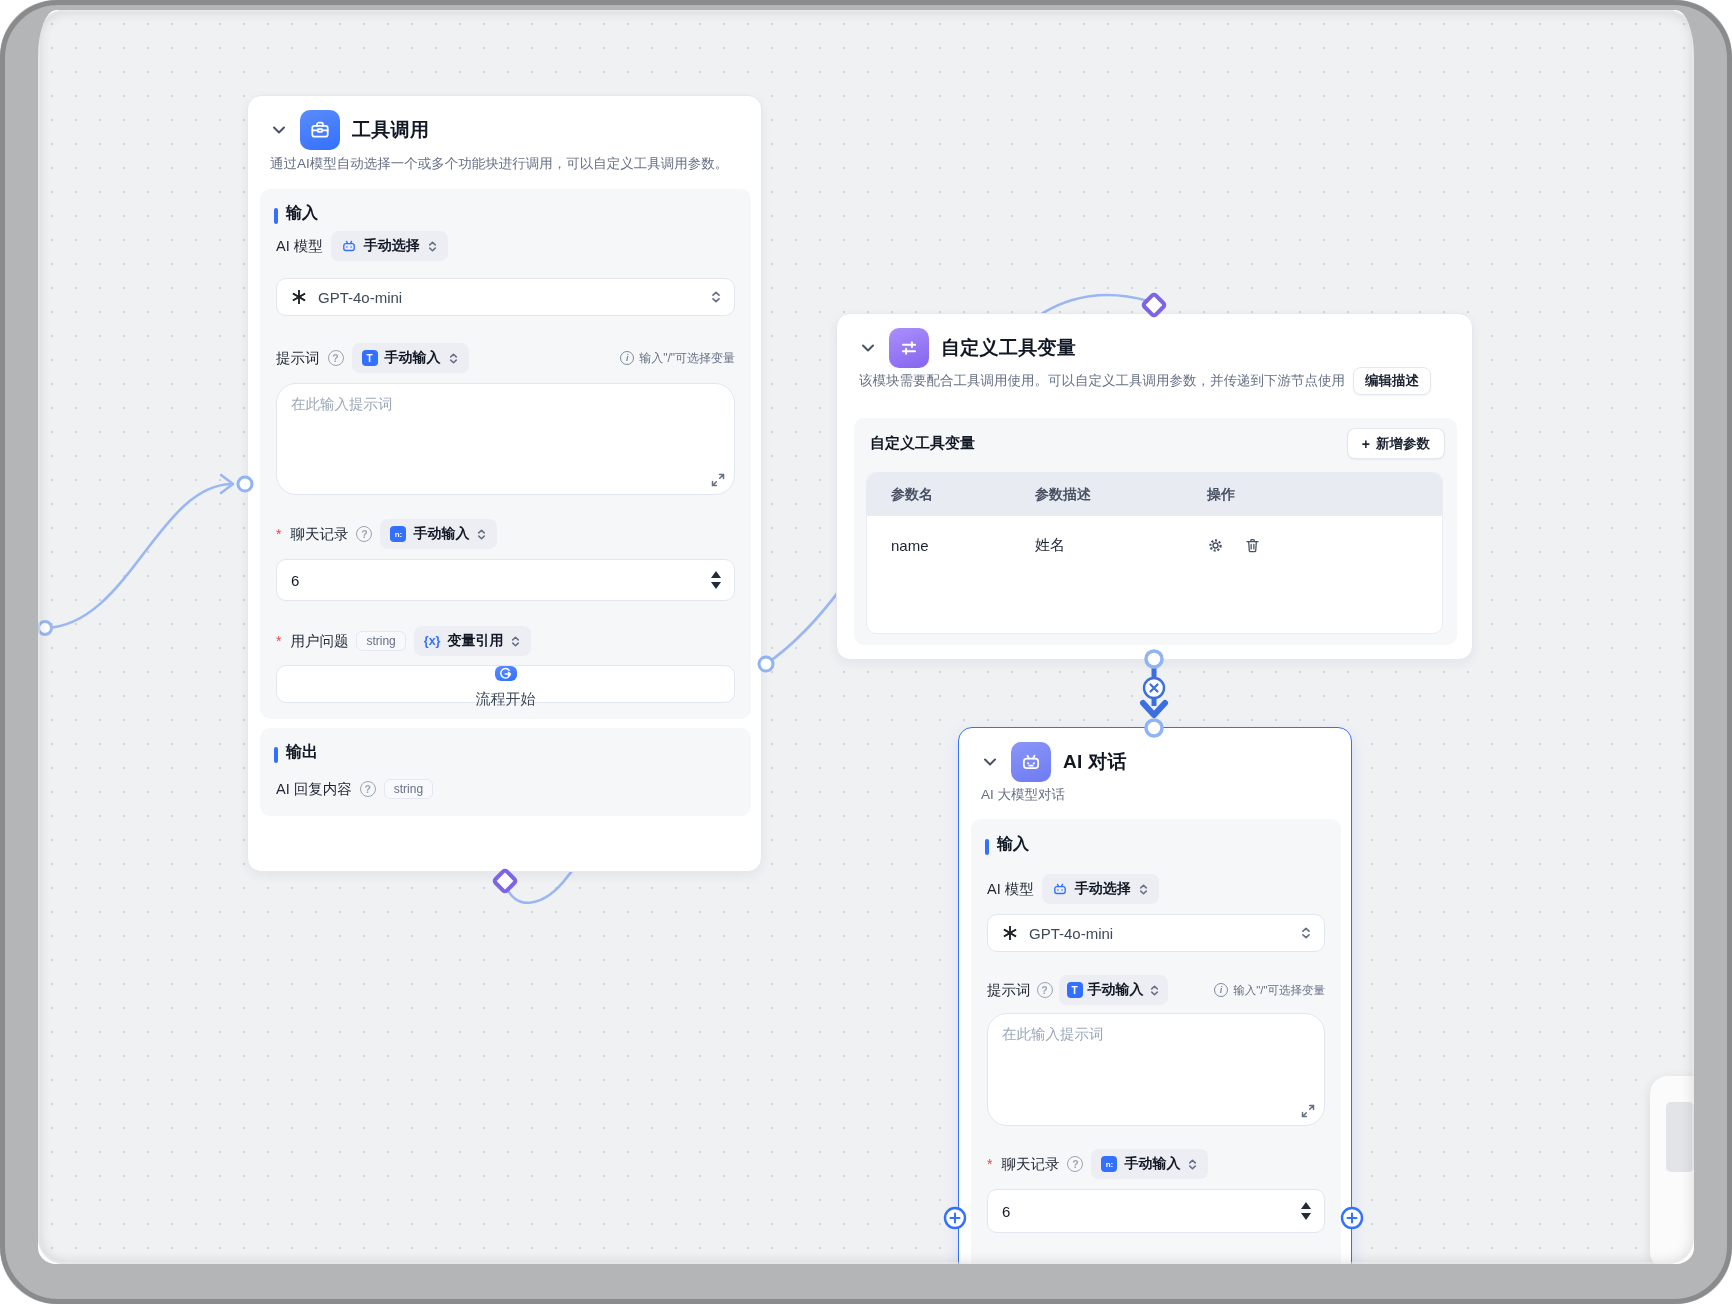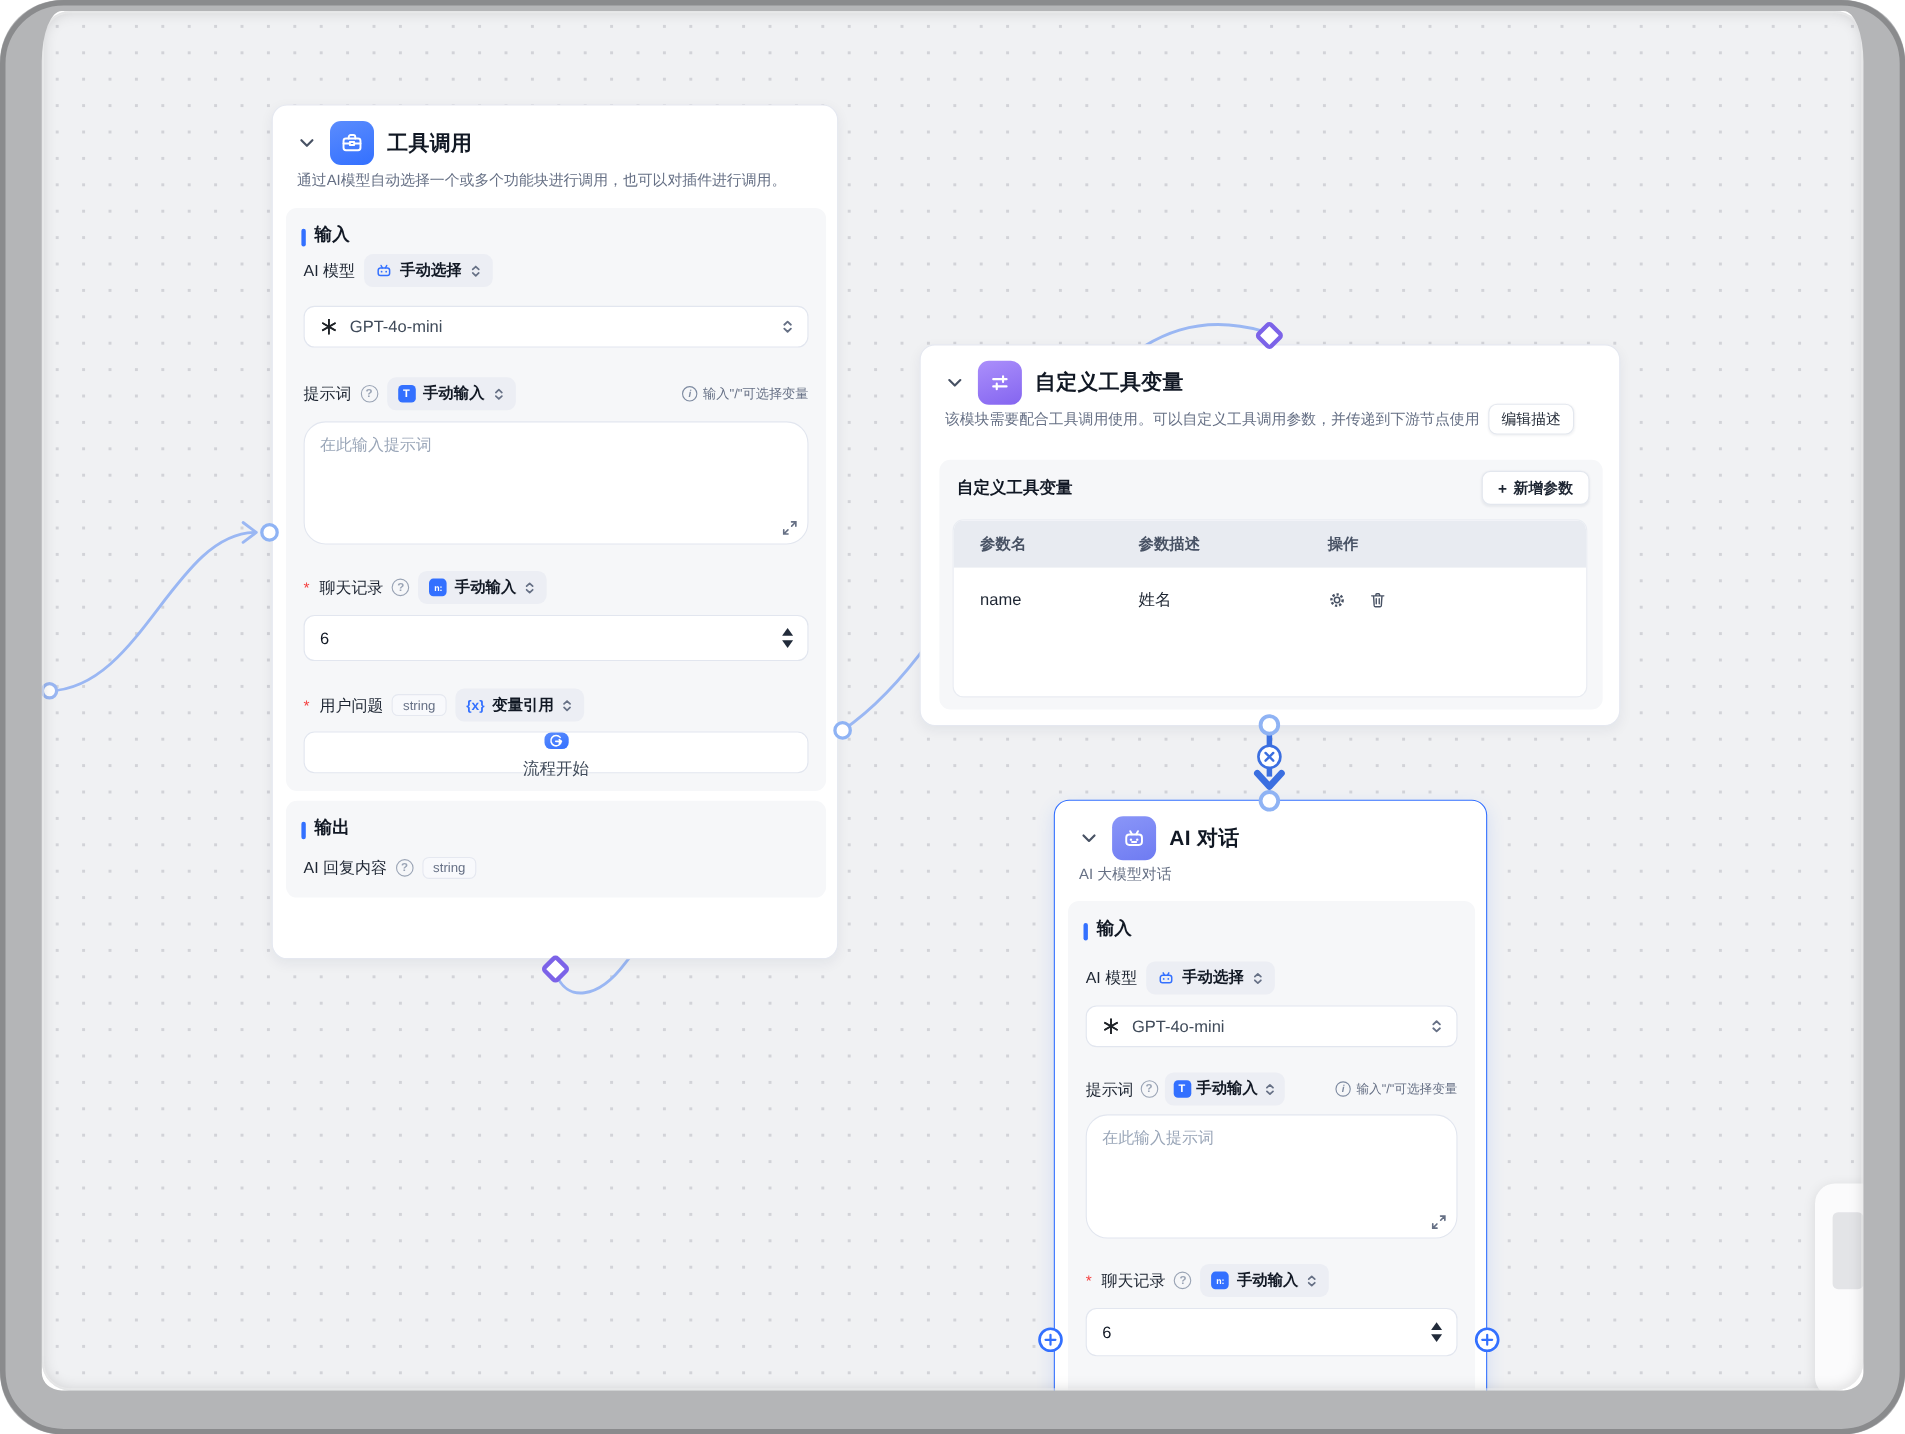--- a/index.html
+++ b/index.html
@@ -118,21 +118,21 @@
               </svg>
           </span>
           <span class="nicon blue">
             <svg width="22" height="22" viewBox="0 0 20 20" fill="none" stroke="#fff" stroke-width="1.6" stroke-linecap="round" stroke-linejoin="round">
                 <rect x="3" y="6.3" width="14" height="9.7" rx="2"></rect>
                 <path d="M7.3 6.3 V5 a1.6 1.6 0 0 1 1.6-1.6 h2.2 A1.6 1.6 0 0 1 12.7 5 v1.3 M3 10.4 h5.2 m3.6 0 H17 M8.2 9.2 h3.6 v2.4 H8.2 z"></path>
               </svg>
           </span>
           <span class="ntitle">工具调用</span>
         </div>
-        <div class="ndesc" style="left:22px; top:58px;">通过AI模型自动选择一个或多个功能块进行调用，也可以对插件进行调用。</div>
+        <div class="ndesc" style="left:22px; top:58px;">通过AI模型自动选择一个或多个功能块进行调用，可以自定义工具调用参数。</div>
 
         <div class="panel" style="left:12px; top:93px; width:491px; height:530px;">
           <div class="sec" style="left:14px; top:14px;">
             <span class="bar"></span>
             <span class="sec-t">输入</span>
           </div>
 
           <div class="row" style="left:16px; top:42px;">
             <span class="lbl">AI 模型</span>
             <span class="badge">
@@ -267,21 +267,21 @@
           </span>
           <span class="nicon purple">
             <svg width="22" height="22" viewBox="0 0 20 20" fill="none" stroke="#fff" stroke-width="1.8" stroke-linecap="round">
                 <path d="M4.5 7 H15.5 M4.5 13 H15.5 M12.6 4.7 V9.3 M7.4 10.7 V15.3"></path>
               </svg>
           </span>
           <span class="ntitle">自定义工具变量</span>
         </div>
         <div style="position:absolute; left:22px; top:53px; right:18px; display:flex; align-items:center; gap:8px;">
           <span class="ndesc" style="position:static;">该模块需要配合工具调用使用。可以自定义工具调用参数，并传递到下游节点使用</span>
-          <span class="btn" style="height:28px; padding:0 11px; font-size:13.5px;">
+          <span class="btn" style="height:28px; padding:0 11px; font-size:13.5px;font-weight:bold;">
             <span>编辑描述</span>
           </span>
         </div>
 
         <div class="panel" style="left:17px; top:104px; width:603px; height:227px;">
           <div style="position:absolute; left:16px; top:10px; right:12px; display:flex; align-items:center; justify-content:space-between;">
             <span style="font-size:15px; font-weight:700; color:#111824;">自定义工具变量</span>
             <span class="btn" style="height:31px; padding:0 14px; font-size:13.5px; font-weight:600;">
               <span style="font-size:14px;">+</span>
               <span>新增参数</span>

